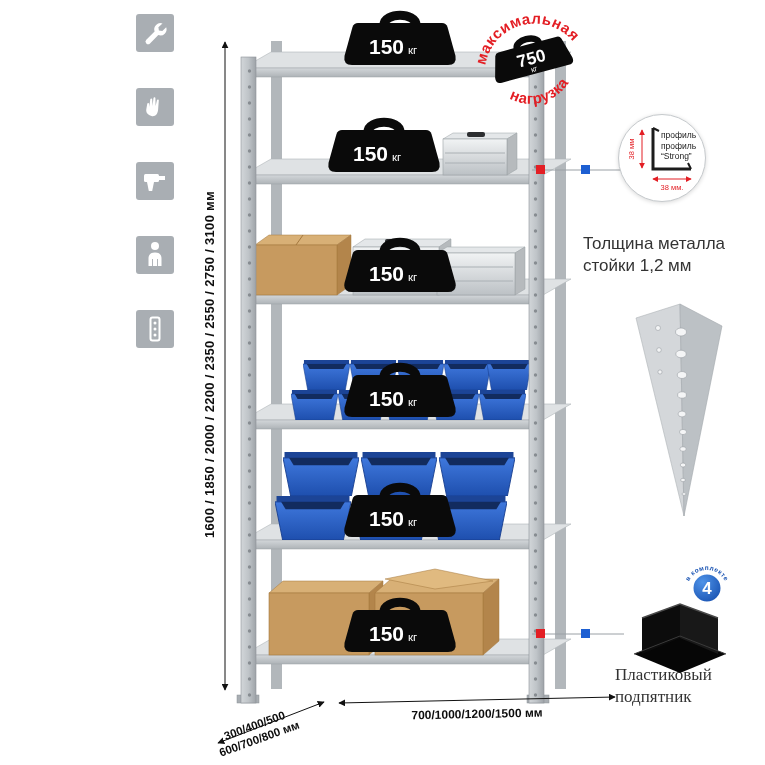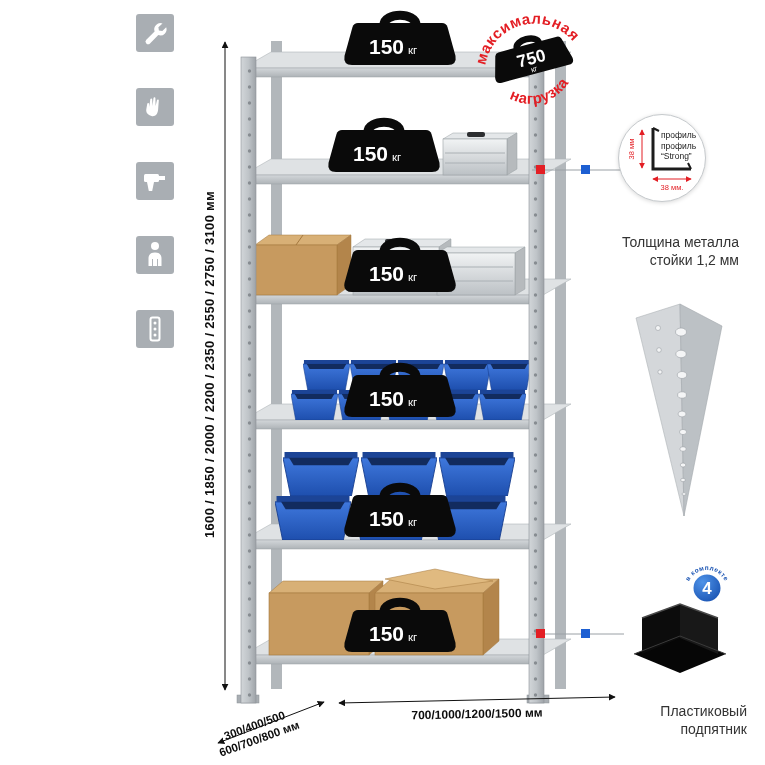--- a/index.html
+++ b/index.html
@@ -22,23 +22,23 @@
   
   .weight{position:absolute;z-index:5;}
 
   
   #stamp{position:absolute;left:437px;top:2px;width:126px;height:124px;transform:rotate(-15deg);z-index:6;}
 
   
   #profile-circle{position:absolute;left:586px;top:114px;width:86px;height:86px;border-radius:50%;
                   background:#fff;border:1px solid #c6cacd;box-shadow:0 1px 4px rgba(0,0,0,.15);z-index:4;}
   #profile-label{position:absolute;left:42px;top:15px;width:42px;font-size:8.5px;line-height:1.25;color:#222;}
-  .caption{position:absolute;font-size:14px;color:#333;text-align:right;line-height:1.3;}
+  .caption{position:absolute;font-size:17px;color:#333;text-align:left;line-height:1.3;}
   #profile-caption{left:551px;top:233px;width:156px;}
-  #foot-caption{left:583px;top:702px;width:132px;}
+  #foot-caption{left:583px;top:664px;width:132px;font-family:Liberation Serif, serif;}
 </style>
 </head>
 <body>
 
 <div id="canvas">
 
   <svg class="abs" style="width:0;height:0;" aria-hidden="true">
     <defs>
       <g id="wshape">
         <path d="M42 16 C42 3 74 3 74 16" fill="none" stroke="#0a0a0a" stroke-width="9" stroke-linecap="round"></path>

